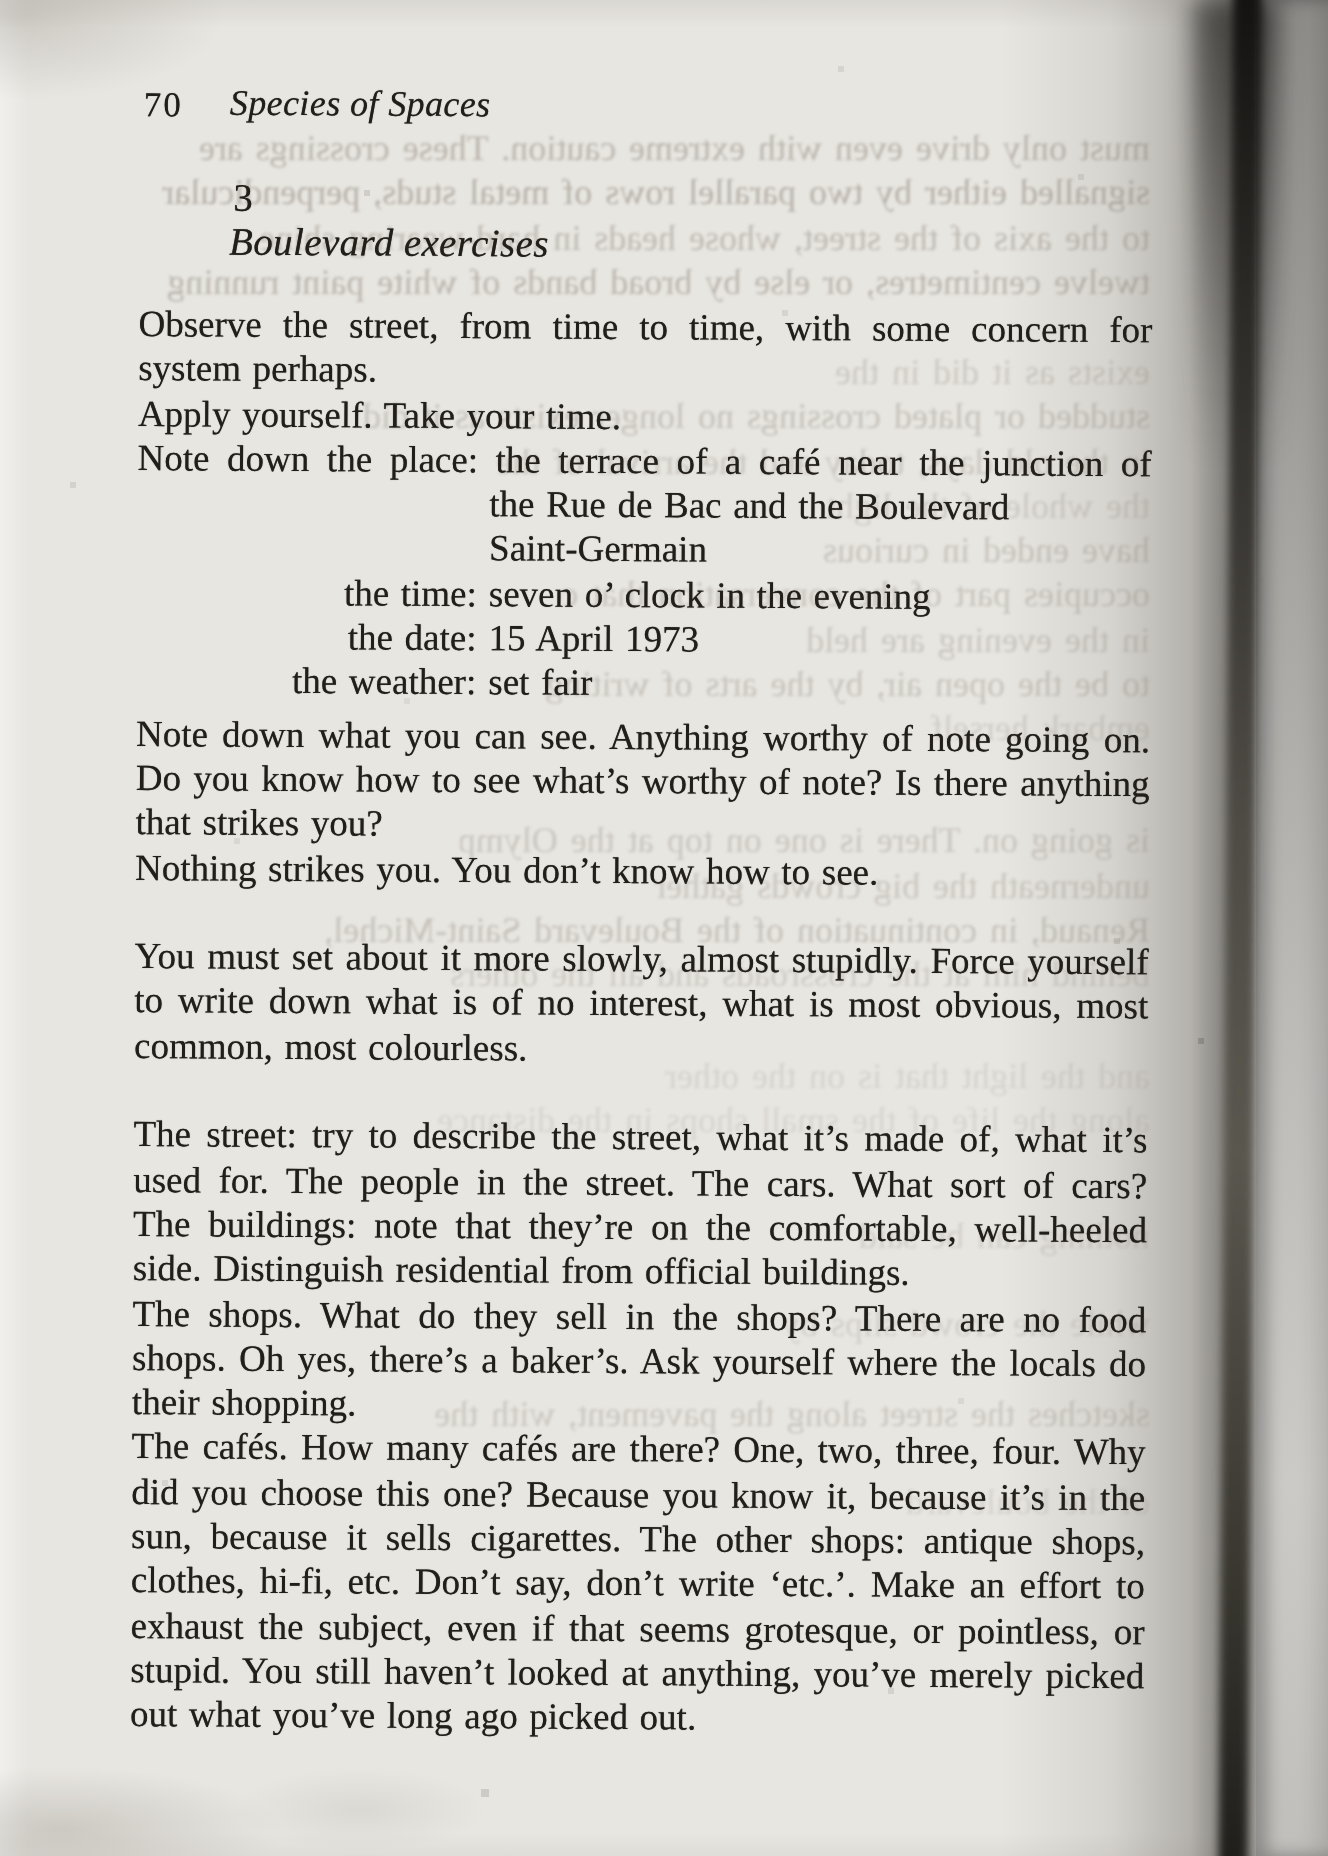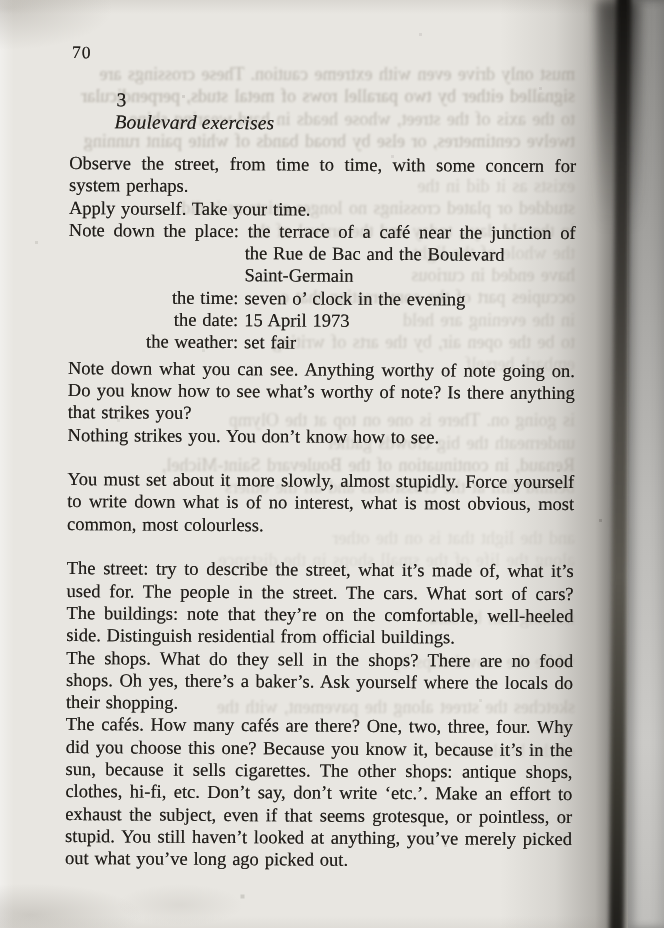--- a/index.html
+++ b/index.html
@@ -97,20 +97,21 @@
       <div class="bleed" style="left: 330px; top: 608px; width: 245px; opacity: 0.24;">nothing can be said</div>
       <div class="bleed" style="left: 330px; top: 652px; width: 245px; opacity: 0.24;">while the crowd slips by</div>
       <div class="bleed" style="left: 180px; top: 697px; width: 395px; opacity: 0.32;">sketches the street along the pavement, with the</div>
       <div class="bleed" style="left: 360px; top: 741px; width: 215px; opacity: 0.2;">of the boulevard</div>
     </div>
 
   <div class="specks"></div>
 
   <div class="content">
     <div class="pgnum ink">70</div>
+    <div class="runtitle ink">Species of Spaces</div>
     <div class="chapnum ink">3</div>
     <div class="chaptitle ink">Boulevard exercises</div>
     <div class="bodycol ink">
         <div class="block">
           <div class="line jl">Observe the street, from time to time, with some concern for</div>
           <div class="line">system perhaps.</div>
         </div>
         <div class="block">
           <div class="line">Apply yourself. Take your time.</div>
         </div>

